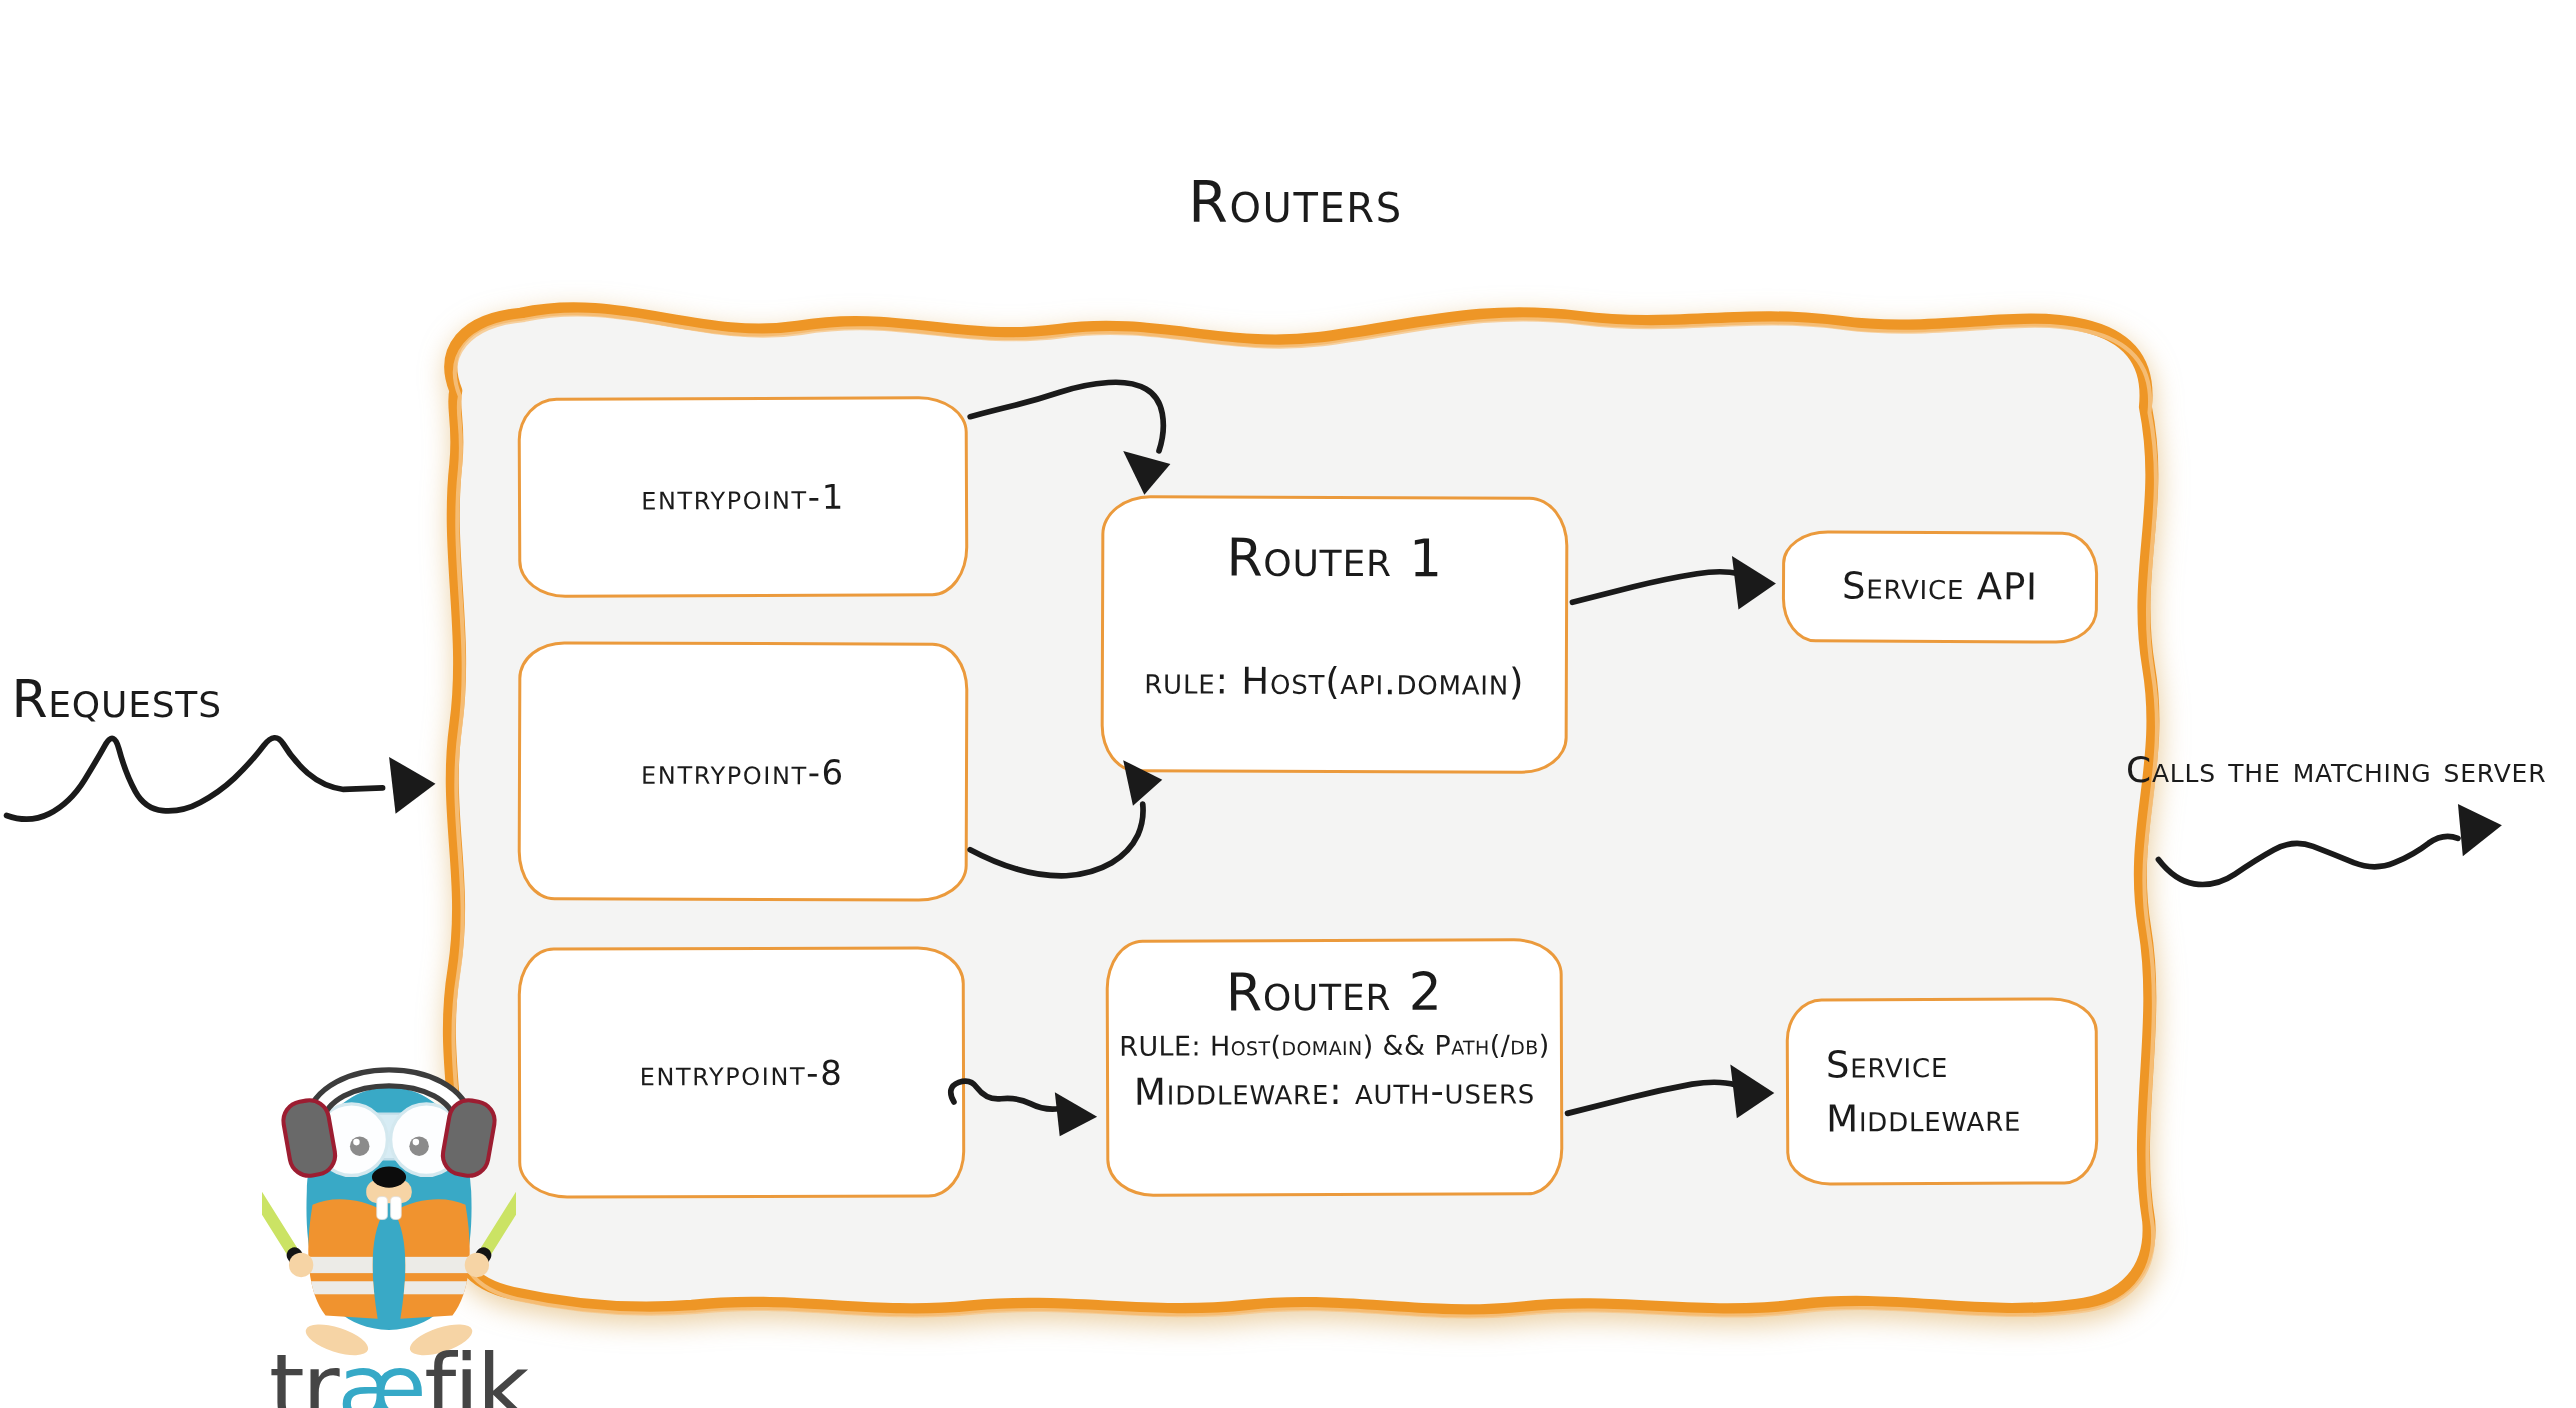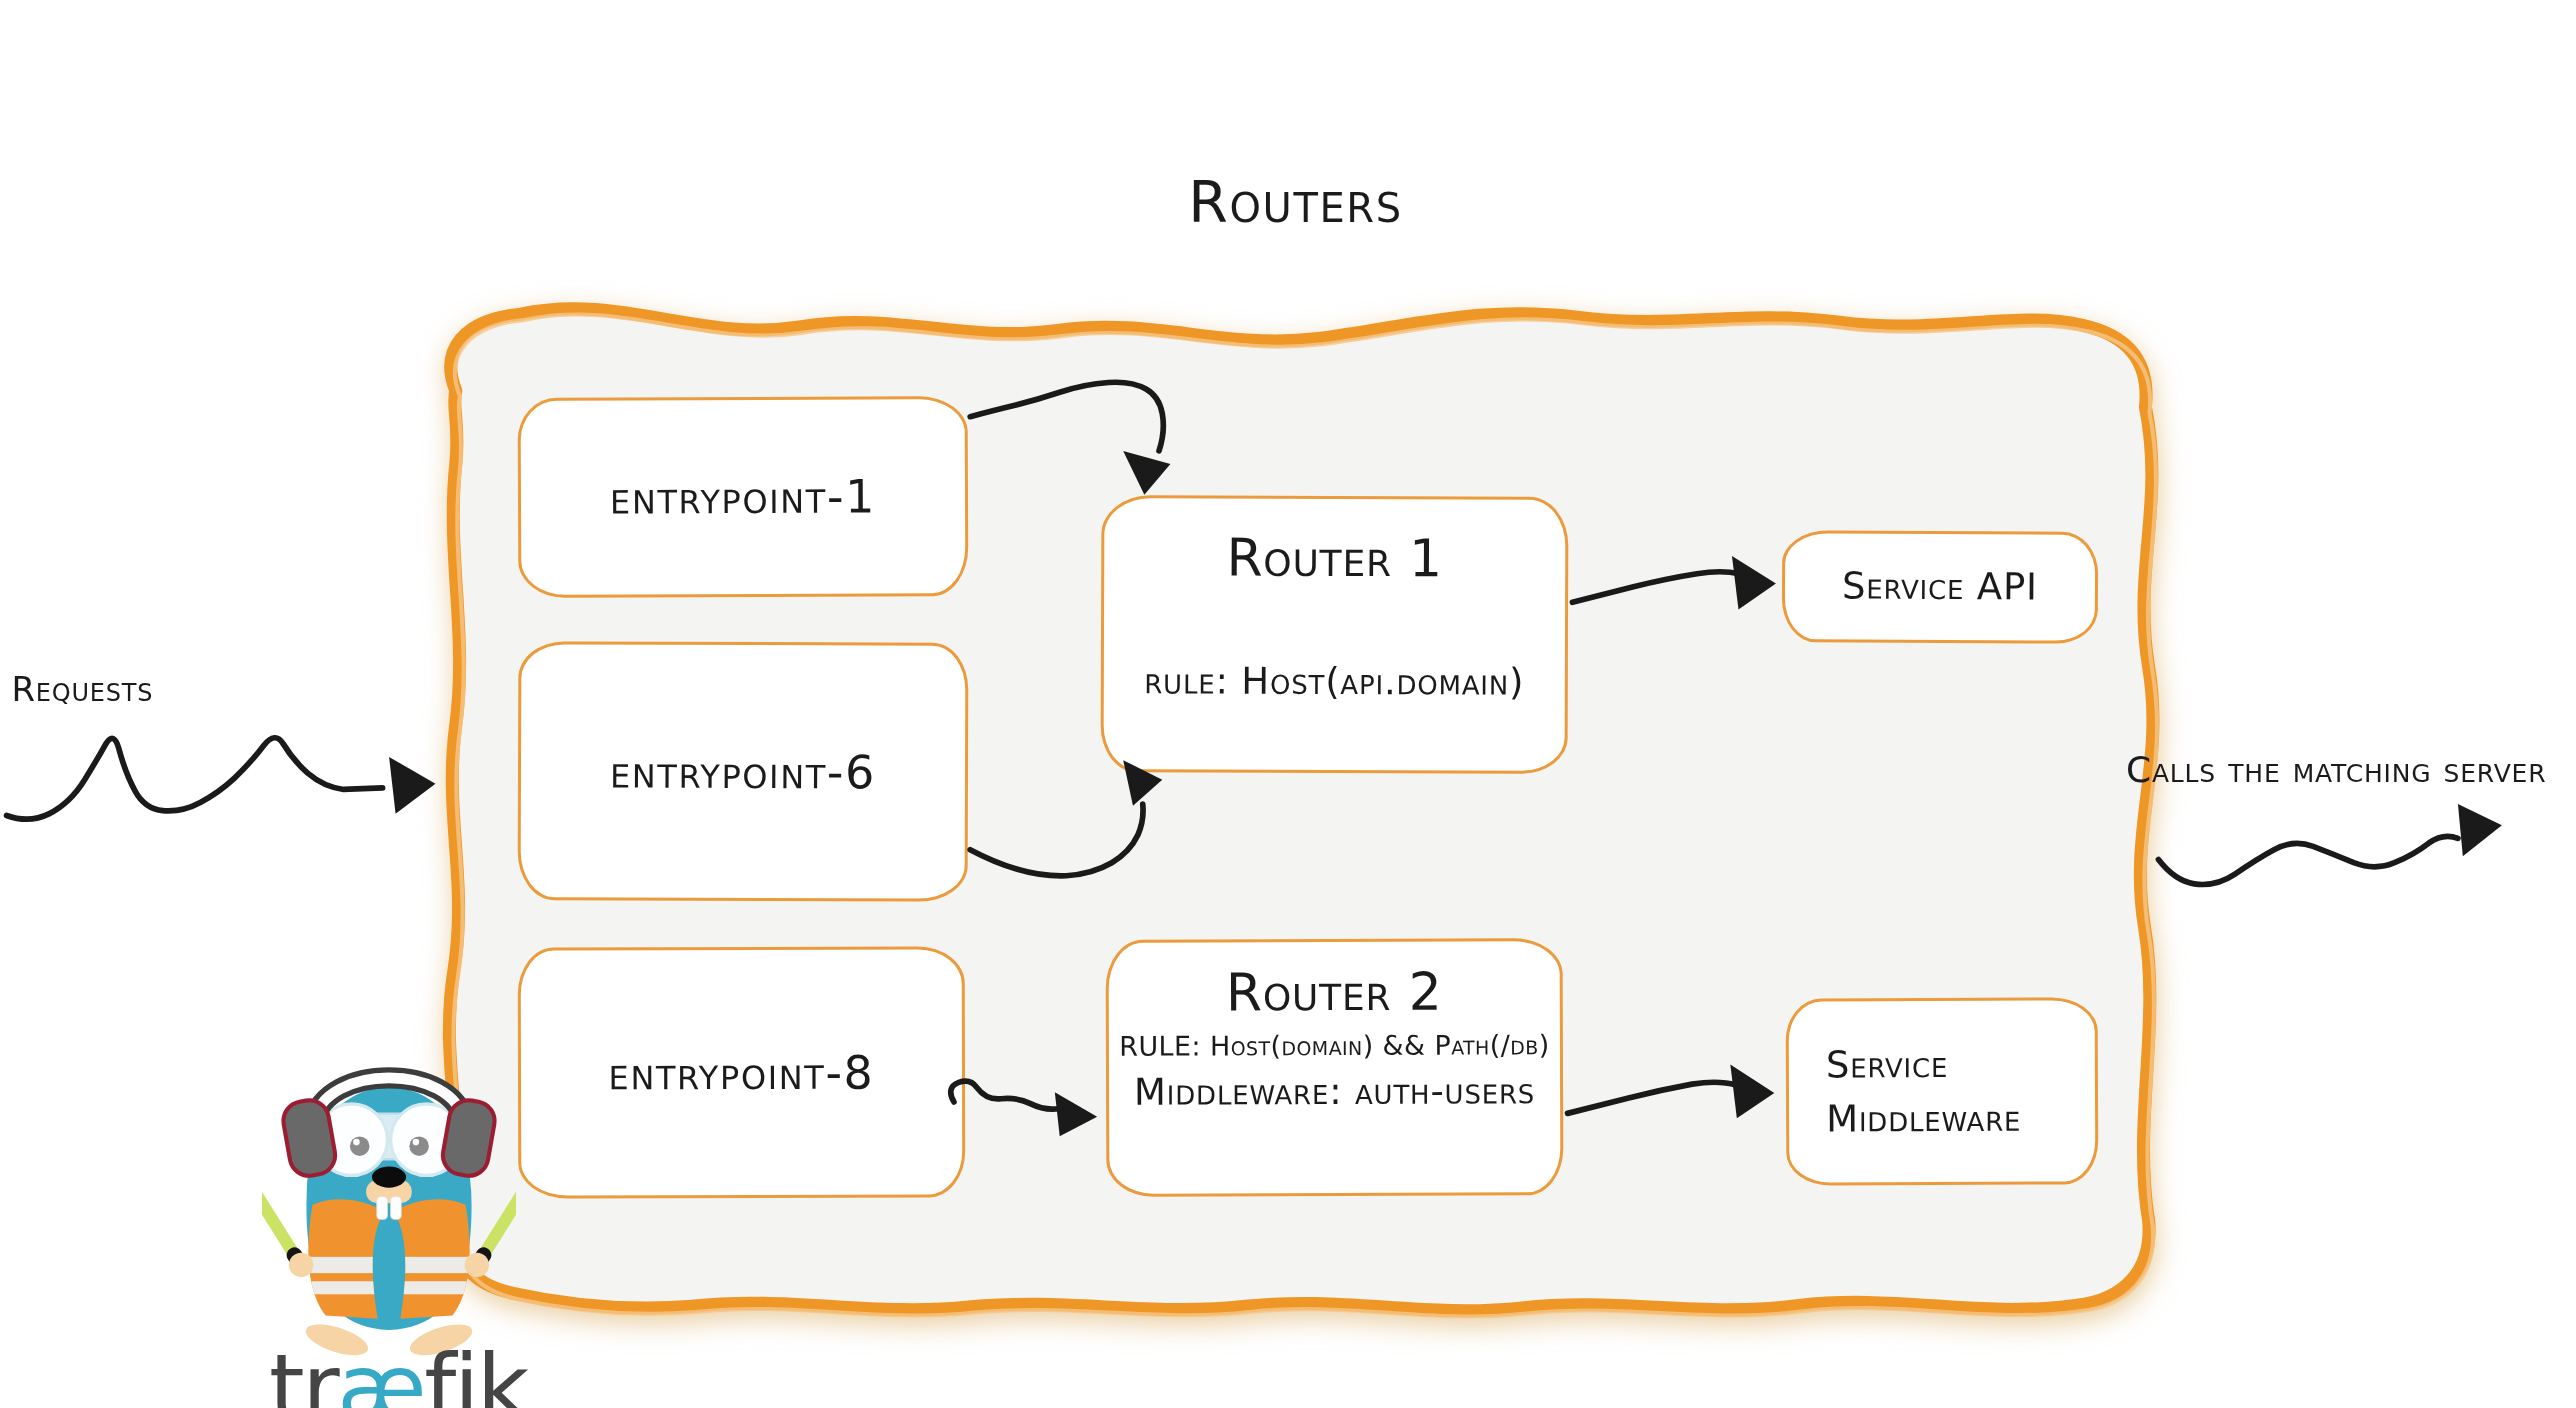--- a/index.html
+++ b/index.html
@@ -36,29 +36,29 @@
     position: absolute;
     background: #ffffff;
     border: 3.3px solid #eb9a3c;
     display: flex;
     flex-direction: column;
     align-items: center;
     justify-content: center;
     box-sizing: border-box;
     z-index: 2;
   }
-  .box .label { font-size: 46px; letter-spacing: 1.6px; font-weight: 500; }
+  .box .label { font-size: 34px; letter-spacing: 1.6px; font-weight: 500; }
   .router-title { font-size: 52px; font-weight: 500; letter-spacing: 0.8px; }
   .router-rule  { font-size: 37px; font-weight: 500; letter-spacing: 0.8px; }
   .router-rule-sm { font-size: 27px; font-weight: 500; letter-spacing: 0.4px; white-space: nowrap; }
   .router-mw  { font-size: 37px; font-weight: 500; letter-spacing: 0.8px; white-space: nowrap; }
   .service-label { font-size: 37px; font-weight: 500; letter-spacing: 0.8px; line-height: 1.45; text-align: center; }
   .side-label {
     position: absolute;
-    font-size: 34px;
+    font-size: 52px;
     font-weight: 500;
     letter-spacing: 0.8px;
     z-index: 3;
   }
   #ep1 { left: 518px;  top: 397px;  width: 450px; height: 200px; border-radius: 39px 49px 36px 47px / 42px 36px 49px 37px; transform: rotate(-0.25deg); }
   #ep2 { left: 518px;  top: 642px;  width: 450px; height: 259px; border-radius: 46px 36px 49px 37px / 37px 47px 36px 49px; transform: rotate(0.2deg); }
   #ep3 { left: 518px;  top: 947px; width: 447px; height: 251px; border-radius: 36px 47px 37px 49px / 47px 37px 46px 36px; transform: rotate(-0.15deg); }
   #r1  { left: 1101px; top: 496px;  width: 467px; height: 277px; border-radius: 49px 39px 46px 36px / 39px 49px 36px 47px; transform: rotate(0.2deg); justify-content: flex-start; padding-top: 29px; }
   #r2  { left: 1106px; top: 939px; width: 457px; height: 257px; border-radius: 37px 49px 36px 47px / 49px 36px 47px 37px; transform: rotate(-0.2deg); justify-content: flex-start; padding-top: 19.5px; }
   #svc-api  { left: 1782px; top: 531px;  width: 316px; height: 112px; border-radius: 46px 36px 42px 34px / 33px 42px 34px 44px; transform: rotate(0.3deg); }

